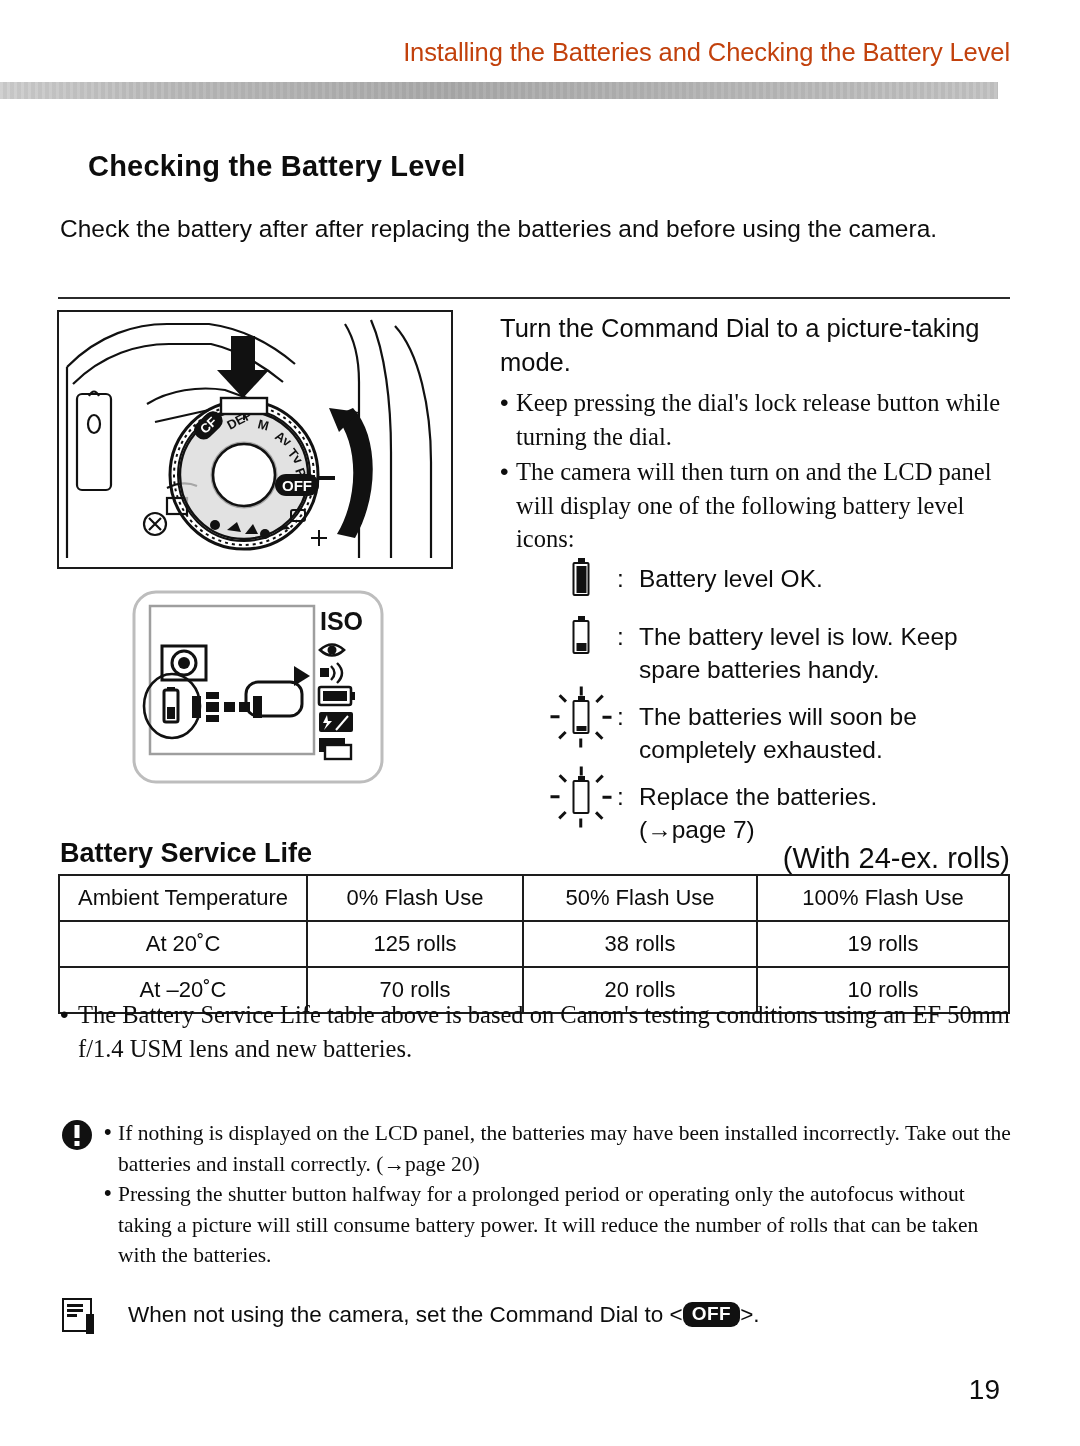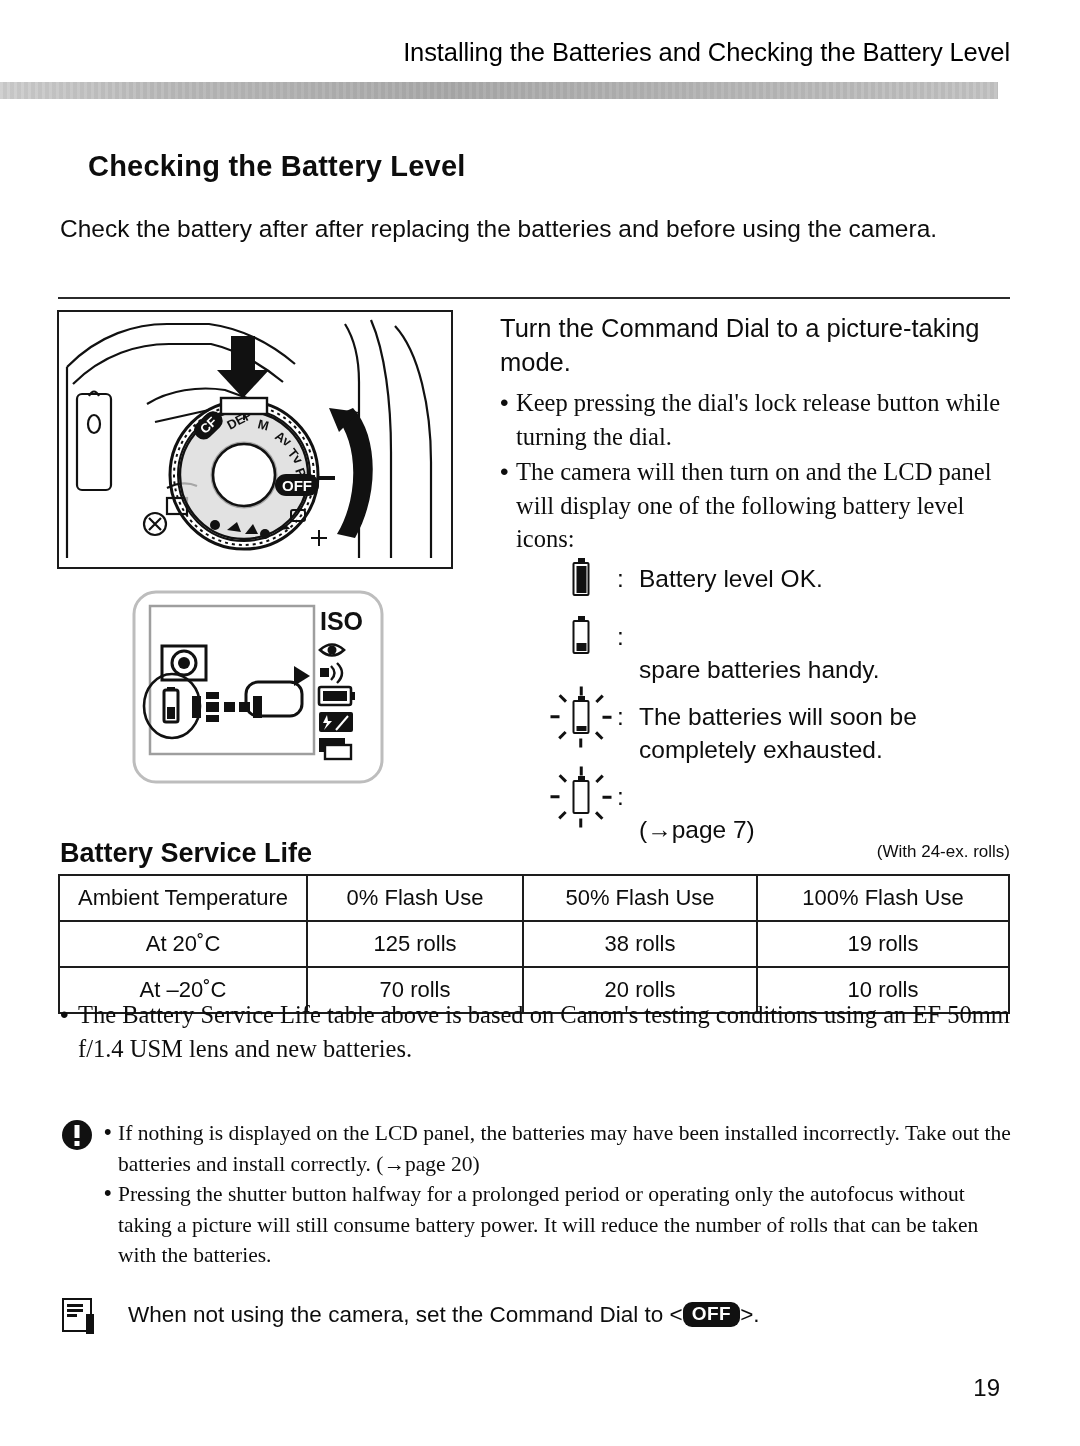--- a/index.html
+++ b/index.html
@@ -18,21 +18,21 @@
 
   
   .running-header {
     position: absolute;
     top: 38px;
     left: 0;
     width: 1010px;
     text-align: right;
     font-size: 25.5px;
     letter-spacing: -0.1px;
-    color: #000000;
+    color: #c2410c;
   }
   .header-band {
     position: absolute;
     top: 82px;
     left: 0;
     width: 998px;
     height: 17px;
     background: linear-gradient(90deg,#cfcfcf 0%,#b9b9b9 18%,#a9a9a9 45%,#b5b5b5 72%,#c4c4c4 100%);
     opacity: .95;
   }
@@ -200,21 +200,21 @@
     left: 60px;
     font-size: 27px;
     font-weight: bold;
   }
   .bsl-note {
     position: absolute;
     top: 842px;
     left: 600px;
     width: 410px;
     text-align: right;
-    font-size: 17px;
+    font-size: 29px;
   }
   table.bsl {
     position: absolute;
     top: 874px;
     left: 58px;
     width: 952px;
     border-collapse: collapse;
     font-size: 22px;
   }
   table.bsl td {
@@ -333,21 +333,21 @@
     letter-spacing: .5px;
     vertical-align: 2px;
   }
 
   .page-number {
     position: absolute;
     top: 1374px;
     left: 0;
     width: 1000px;
     text-align: right;
-    font-size: 24px;
+    font-size: 28px;
   }
 </style>
 </head>
 <body>
 
 <div class="running-header">Installing the Batteries and Checking the Battery Level</div>
 <div class="header-band"></div>
 
 <div class="section-title">Checking the Battery Level</div>
 <div class="intro">Check the battery after after replacing the batteries and before using the camera.</div>
@@ -531,21 +531,21 @@
   </div>
 
   <div class="legend-row">
     <span class="legend-icon">
       <span class="bat low">
           <span class="fill"></span>
         </span>
     </span>
     <span class="legend-colon">:</span>
     <span class="legend-text">
-      <br>
+      <span>The battery level is low. Keep</span><br>
       <span>spare batteries handy.</span>
     </span>
   </div>
 
   <div class="legend-row">
     <span class="legend-icon">
       <span class="rays">
         <i style="transform:translate(-50%,-50%) rotate(0deg)   translateY(-26px)"></i>
         <i style="transform:translate(-50%,-50%) rotate(45deg)  translateY(-26px)"></i>
         <i style="transform:translate(-50%,-50%) rotate(90deg)  translateY(-26px)"></i>
@@ -575,21 +575,21 @@
         <i style="transform:translate(-50%,-50%) rotate(135deg) translateY(-26px)"></i>
         <i style="transform:translate(-50%,-50%) rotate(180deg) translateY(-26px)"></i>
         <i style="transform:translate(-50%,-50%) rotate(225deg) translateY(-26px)"></i>
         <i style="transform:translate(-50%,-50%) rotate(270deg) translateY(-26px)"></i>
         <i style="transform:translate(-50%,-50%) rotate(315deg) translateY(-26px)"></i>
       </span>
       <span class="bat empty"></span>
     </span>
     <span class="legend-colon">:</span>
     <span class="legend-text">
-      <br>
+      <span>Replace the batteries.</span><br>
       <span>(→page 7)</span>
     </span>
   </div>
 
 </div>
 
 <div class="bsl-title">Battery Service Life</div>
 <div class="bsl-note">(With 24-ex. rolls)</div>
 
 <table class="bsl">

